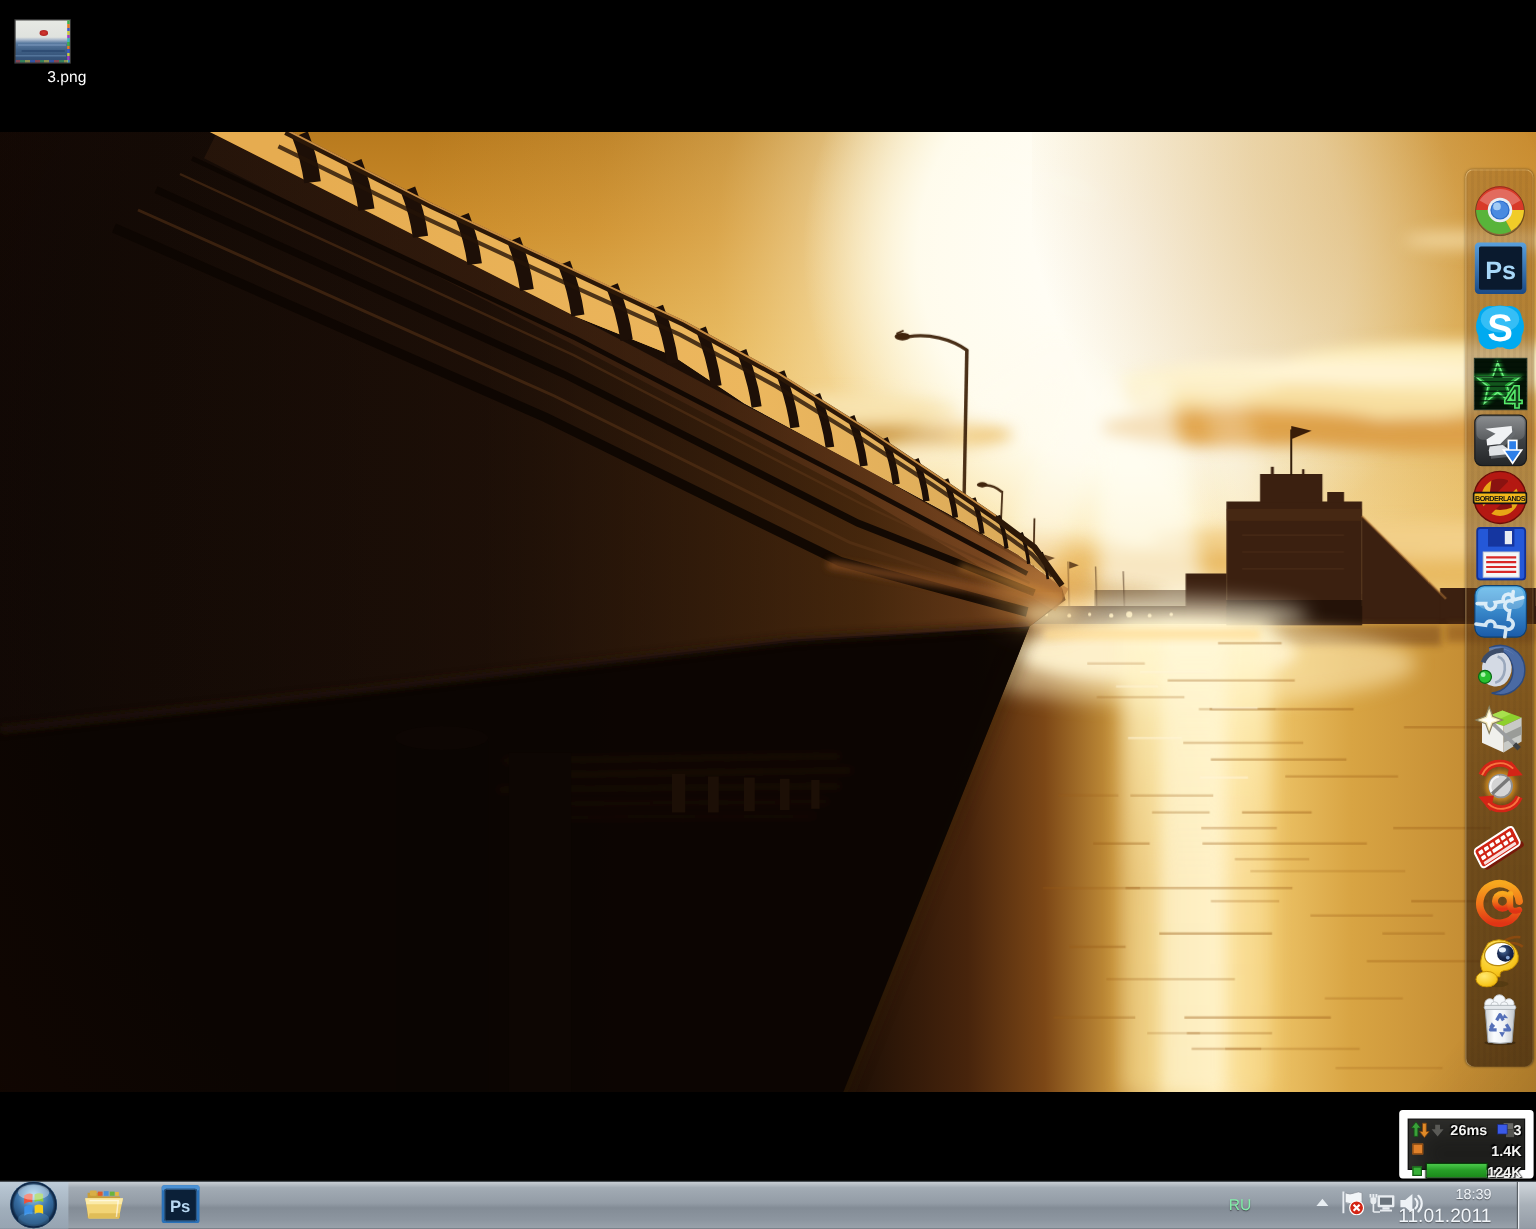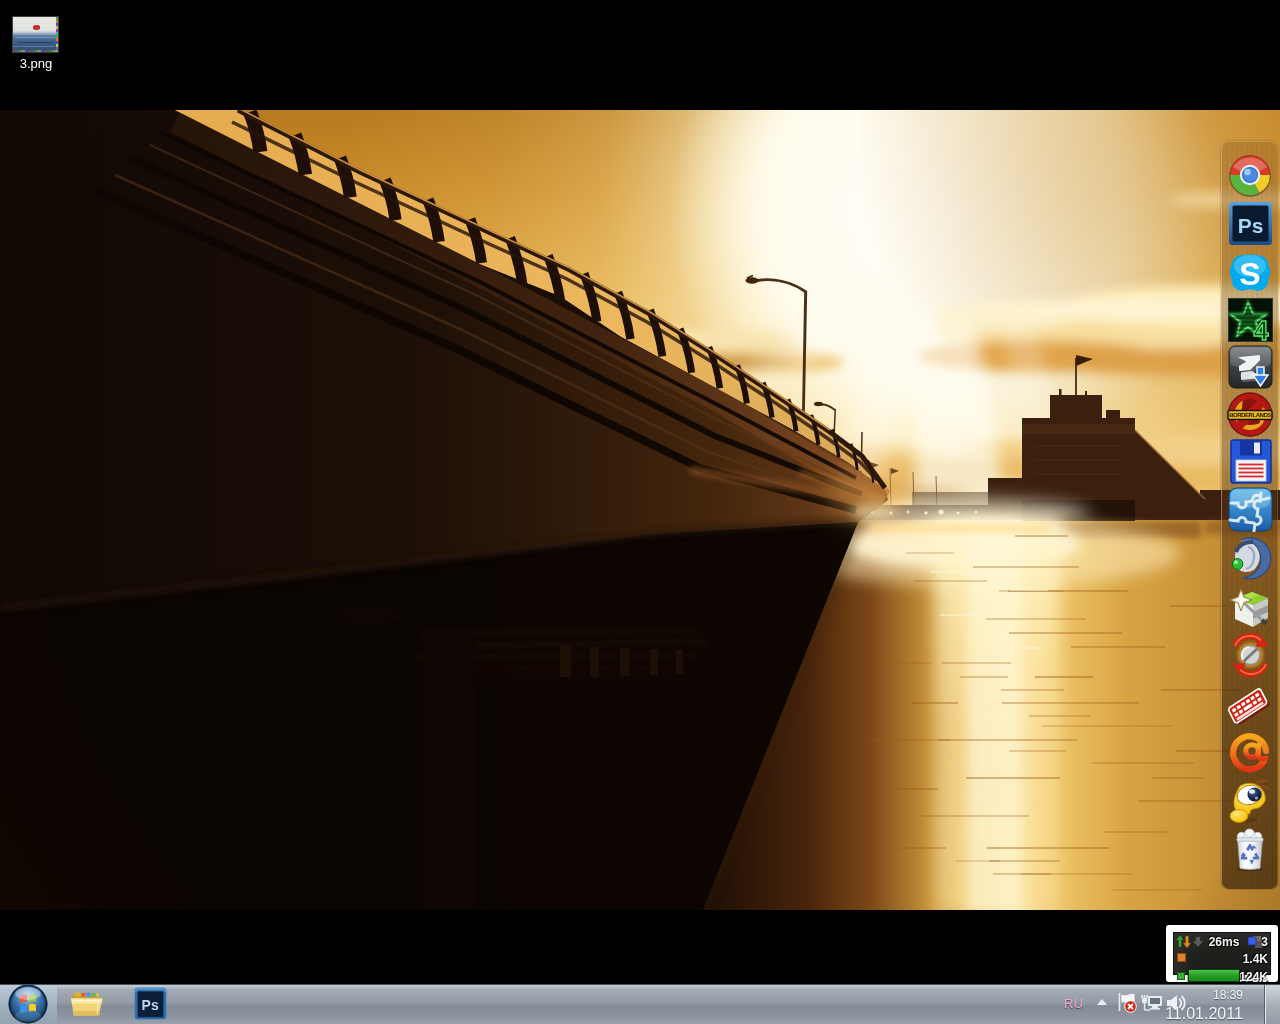--- a/index.html
+++ b/index.html
@@ -329,21 +329,21 @@
 </svg>
 
 <div class="abs" style="left:13px;top:17px;width:45px;height:35px;background:linear-gradient(#e7e9e4 0%,#dfe2de 40%,#aab9cc 46%,#5a7ba0 54%,#3e5e84 72%,#304c72 100%);outline:1px solid rgba(255,255,255,0.25)">
 <div class="abs" style="left:20px;top:8px;width:7px;height:4.5px;background:radial-gradient(#d83830,#a01c1c);border-radius:50%"></div>
 <div class="abs" style="left:2px;top:20px;width:40px;height:1px;background:#7e9cc2;opacity:0.8"></div>
 <div class="abs" style="left:5px;top:25px;width:36px;height:1px;background:#27436b"></div>
 <div class="abs" style="left:0px;top:29px;width:42px;height:1px;background:#6a8ab2;opacity:0.7"></div>
 <div class="abs" style="right:0;top:0;width:2px;height:35px;background:repeating-linear-gradient(#3ab04a 0 3px,#e87820 3px 6px,#3a58c8 6px 9px,#c8c840 9px 12px,#9a3ac8 12px 15px,#38b8b8 15px 18px)"></div>
 <div class="abs" style="left:0;bottom:0;width:45px;height:2px;background:repeating-linear-gradient(90deg,#c84038 0 4px,#38a848 4px 8px,#d8c838 8px 12px,#3858c8 12px 16px);opacity:0.55"></div>
 </div>
-<div class="abs" style="left:0px;top:56px;width:72px;text-align:center;color:#fff;font-size:13px;text-shadow:1px 1px 2px #000,0 0 3px #000">3.png</div>
+<div class="abs" style="left:0px;top:56px;width:72px;text-align:right;color:#fff;font-size:13px;text-shadow:1px 1px 2px #000,0 0 3px #000">3.png</div>
 
 <div class="abs" style="left:1221px;top:141px;width:57px;height:748px;border-radius:7px;background:linear-gradient(180deg,rgba(140,88,28,0.33) 0%,rgba(100,60,20,0.44) 40%,rgba(58,34,12,0.60) 75%,rgba(48,28,10,0.66) 100%);box-shadow:inset 1px 0 0 rgba(255,225,160,0.45),inset -1px 0 0 rgba(255,225,160,0.18),inset 0 1px 0 rgba(255,225,160,0.3),0 0 2px rgba(0,0,0,0.4)"></div>
 <div class="abs" style="left:1221px;top:141px;width:57px;height:748px;border-radius:7px;background:repeating-linear-gradient(90deg,rgba(30,15,5,0.045) 0 2px,rgba(0,0,0,0) 2px 5px)"></div>
 
 <svg class="abs" style="left:1227px;top:152px" width="46" height="46" viewBox="0 0 46 46">
 <circle cx="23" cy="24" r="20.5" fill="#2a1a08" opacity="0.35"></circle>
 <path d="M23,23 L3,23 A20,20 0 0 1 43,23 Z" fill="#d83a28"></path>
 <path d="M23,23 L3,23 A20,20 0 0 0 32.5,40.6 Z" fill="#58b43a"></path>
 <path d="M23,23 L32.5,40.6 A20,20 0 0 0 43,23 Z" fill="#f0cc28"></path>
 <path d="M6,15 A20,20 0 0 1 40,15 L33,19 A12,12 0 0 0 13,19 Z" fill="#fff" opacity="0.25"></path>
@@ -655,21 +655,21 @@
 </svg>
 
 <svg class="abs" style="left:134px;top:987px" width="33" height="33" viewBox="0 0 45 45">
 <rect x="1" y="1" width="43" height="43" rx="3" fill="#2a71b8"></rect>
 <rect x="1" y="1" width="43" height="6" rx="3" fill="#4a90d4"></rect>
 <rect x="4" y="5" width="37" height="37" rx="2" fill="#0b2038"></rect>
 <rect x="4.6" y="5.6" width="35.8" height="35.8" rx="2" fill="none" stroke="#3a6a9a" stroke-width="1"></rect>
 <text x="22" y="31" font-size="19" font-weight="bold" fill="#b8d8f2" text-anchor="middle" font-family="Liberation Sans,sans-serif">Ps</text>
 </svg>
 
-<div class="abs" style="left:1064px;top:996px;font-size:13px;color:#f9a8d4;text-shadow:0 1px 1px rgba(0,0,0,0.5)">RU</div>
+<div class="abs" style="left:1024px;top:996px;font-size:13px;color:#86efac;text-shadow:0 1px 1px rgba(0,0,0,0.5)">RU</div>
 <div class="abs" style="left:1097px;top:999px;width:0;height:0;border-left:5.5px solid transparent;border-right:5.5px solid transparent;border-bottom:6.5px solid #e8eef2"></div>
 <svg class="abs" style="left:1116px;top:992px" width="21" height="21" viewBox="0 0 21 21">
 <line x1="3.5" y1="1" x2="3.5" y2="19" stroke="#e8ecf0" stroke-width="1.6"></line>
 <path d="M5,2 q4,2 8,0 q3,-1.5 6,0 l0,8 q-3,-1.5 -6,0 q-4,2 -8,0 Z" fill="#f2f5f8" stroke="#8a9098" stroke-width="0.6"></path>
 <circle cx="14.5" cy="14.5" r="5.8" fill="#d42414" stroke="#fff" stroke-width="1"></circle>
 <path d="M12,12 l5,5 M17,12 l-5,5" stroke="#fff" stroke-width="1.8"></path>
 </svg>
 <svg class="abs" style="left:1141px;top:993px" width="22" height="20" viewBox="0 0 22 20">
 <rect x="7" y="3" width="14" height="10" rx="1" fill="#e8ecf0"></rect>
 <rect x="9" y="5" width="10" height="6" fill="#6a737c"></rect>

